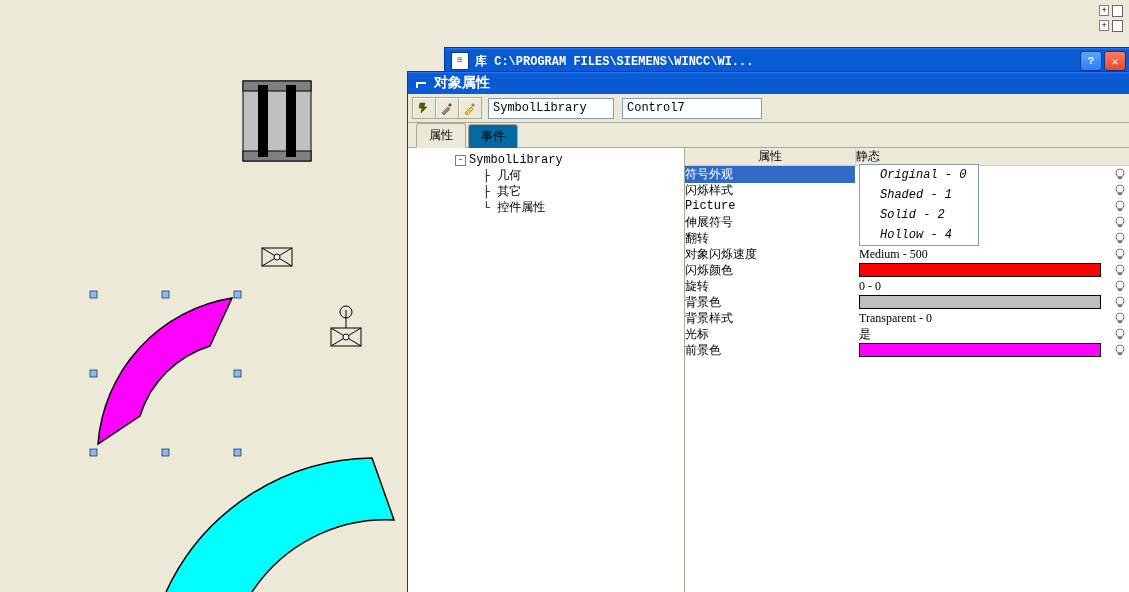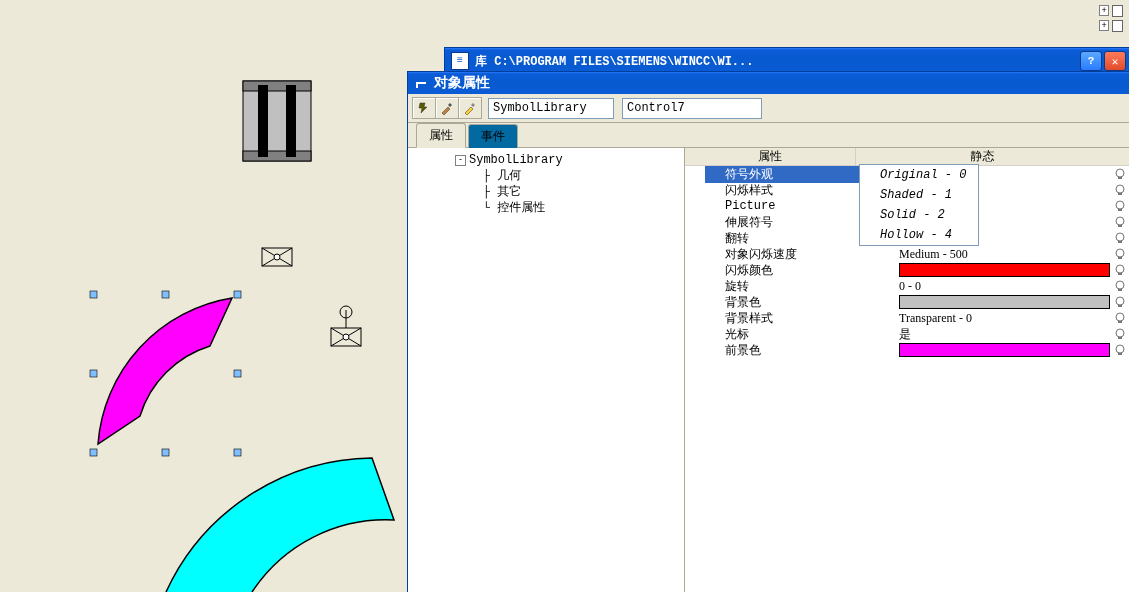--- a/index.html
+++ b/index.html
@@ -107,25 +107,25 @@
     font-family: Tahoma, sans-serif;
   }
 
   .grid-pane { flex:1; background:#fff; position:relative; font-family:"Courier New", monospace; }
   .grid-header {
     height:17px; background:#ece9d8;
     display:flex; align-items:center;
     border-bottom:1px solid #d4d0c8;
   }
   .gh-attr { width:170px; border-right:1px solid #d4d0c8; text-align:center; }
-  .gh-stat { flex:1; text-align:center; position:relative; }
+  .gh-stat { flex:1; position:relative; }
   .gh-dyn  { width:20px; border-left:1px solid #d4d0c8; }
 
   .grid-row { height:16px; display:flex; align-items:center; }
-  .gr-attr { width:170px; padding-left:20px;margin-left:20px; }
+  .gr-attr { width:170px; padding-left:0; }
   .gr-stat { flex:1; padding-left:4px; display:flex; align-items:center; position:relative;font-family:Liberation Serif, serif; }
   .gr-dyn  { width:20px; display:flex; align-items:center; justify-content:center; }
   .sel .gr-attr { background:#316ac5; color:#fff; }
 
   .bulb { width:12px; height:12px; }
   .bulb circle { fill:#fff; stroke:#777; stroke-width:1; }
   .bulb rect { fill:#777; }
 
   .dropdown {
     position:absolute; margin-top:-1px;

